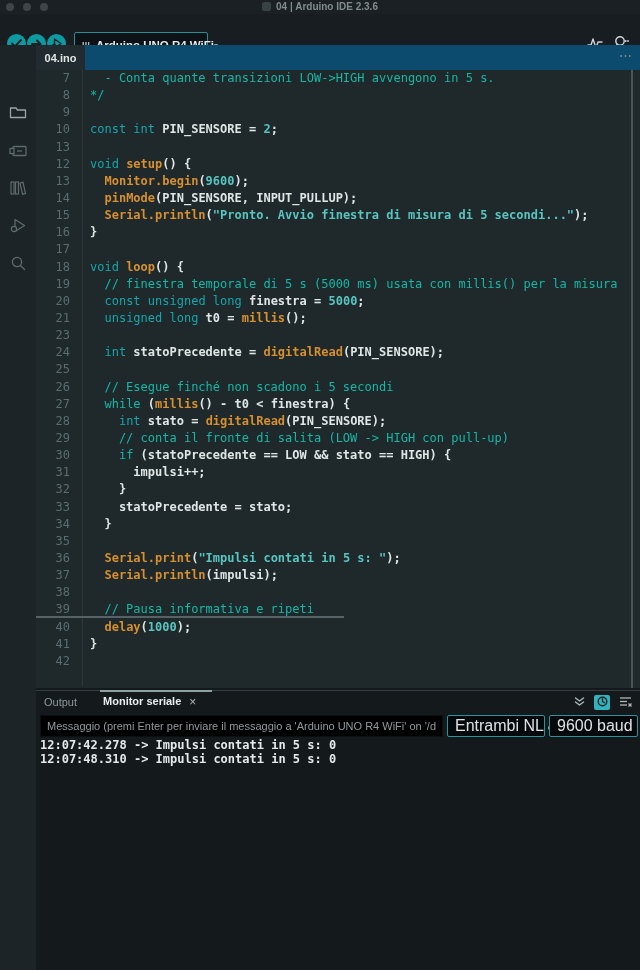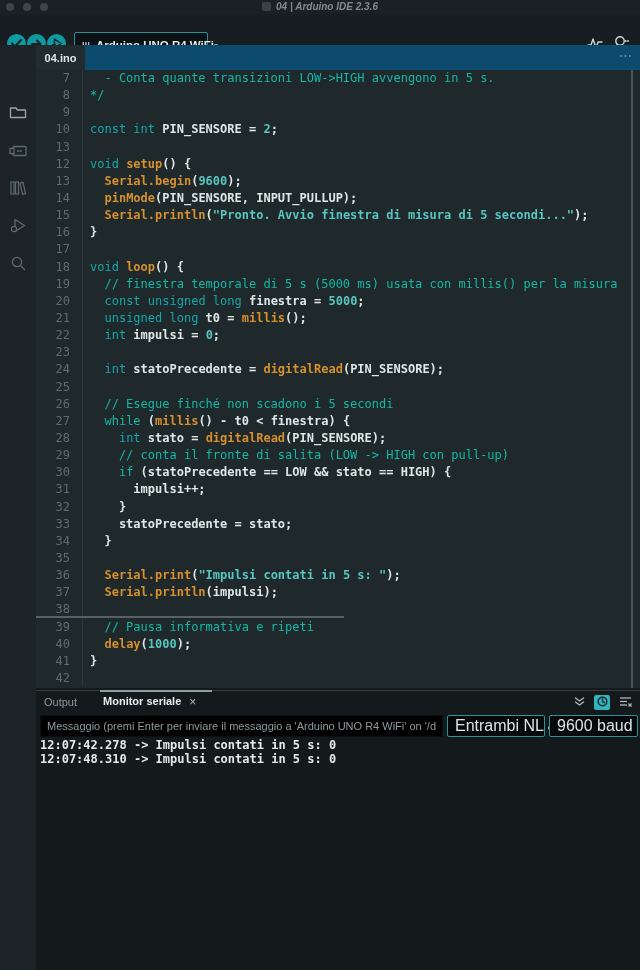--- a/index.html
+++ b/index.html
@@ -6,21 +6,21 @@
   html,body { background:#0e1316; }
   #window {
     position:relative; width:640px; height:970px; overflow:hidden;
     background:#14191c; font-family:"Liberation Sans", sans-serif;
   }
   
   .titlebar { position:absolute; top:0; left:0; right:0; height:14px; background:#1a2023; }
   .tl-dots { position:absolute; left:6px; top:3px; display:flex; gap:9px; }
   .tl-dot { width:8px; height:8px; border-radius:50%; background:#3d4548; }
   .tb-title { position:absolute; left:0; right:0; top:0; height:14px; text-align:center;
-    font-size:10px; line-height:14px; color:#828c8f; font-weight:bold;font-style:italic; }
+    font-size:10px; line-height:14px; color:#828c8f; font-weight:bold; }
   .proxy-icon { display:inline-block; width:9px; height:9px; background:#394245;
     border-radius:2px; margin-right:5px; vertical-align:-1px; }
   
   .toolbar { position:absolute; top:14px; left:0; right:0; height:31px; background:#171d20; }
   .tb-circle { position:absolute; top:20px; width:19px; height:19px; border-radius:50%;
     background:#0e9aa0; display:flex; align-items:center; justify-content:center; }
   .tb-circle svg { display:block; }
   .board-select { position:absolute; left:74px; top:18px; width:134px; height:26px;
     border:1px solid #2b8e92; border-radius:2px; background:#0c1215; display:flex;
     align-items:center; padding:0 7px; cursor:pointer; }
@@ -201,30 +201,29 @@
 
   <div class="editor">
     <div class="gutter-sep"></div>
     <div id="code-lines">
         <div class="cl"><span class="ln">7</span><span class="code"><span class="tk-m">  - Conta quante transizioni LOW-&gt;HIGH avvengono in 5 s.</span></span></div>
         <div class="cl"><span class="ln">8</span><span class="code"><span class="tk-m">*/</span></span></div>
         <div class="cl"><span class="ln">9</span><span class="code"></span></div>
         <div class="cl"><span class="ln">10</span><span class="code"><span class="tk-k">const</span><span class="tk-d"> </span><span class="tk-k">int</span><span class="tk-d"> PIN_SENSORE = </span><span class="tk-n">2</span><span class="tk-d">;</span></span></div>
         <div class="cl"><span class="ln">13</span><span class="code"></span></div>
         <div class="cl"><span class="ln">12</span><span class="code"><span class="tk-k">void</span><span class="tk-d"> </span><span class="tk-f">setup</span><span class="tk-d">() {</span></span></div>
-        <div class="cl"><span class="ln">13</span><span class="code"><span class="tk-d">  </span><span class="tk-f">Serial.begin</span><span class="tk-d">(</span><span class="tk-n">9600</span><span class="tk-d">);</span></span></div>
+        <div class="cl"><span class="ln">13</span><span class="code"><span class="tk-d">  </span><span class="tk-f">Monitor.begin</span><span class="tk-d">(</span><span class="tk-n">9600</span><span class="tk-d">);</span></span></div>
         <div class="cl"><span class="ln">14</span><span class="code"><span class="tk-d">  </span><span class="tk-f">pinMode</span><span class="tk-d">(PIN_SENSORE, INPUT_PULLUP);</span></span></div>
         <div class="cl"><span class="ln">15</span><span class="code"><span class="tk-d">  </span><span class="tk-f">Serial.println</span><span class="tk-d">(</span><span class="tk-s">"Pronto. Avvio finestra di misura di 5 secondi..."</span><span class="tk-d">);</span></span></div>
         <div class="cl"><span class="ln">16</span><span class="code"><span class="tk-d">}</span></span></div>
         <div class="cl"><span class="ln">17</span><span class="code"></span></div>
         <div class="cl"><span class="ln">18</span><span class="code"><span class="tk-k">void</span><span class="tk-d"> </span><span class="tk-f">loop</span><span class="tk-d">() {</span></span></div>
         <div class="cl"><span class="ln">19</span><span class="code"><span class="tk-m">  // finestra temporale di 5 s (5000 ms) usata con millis() per la misura</span></span></div>
         <div class="cl"><span class="ln">20</span><span class="code"><span class="tk-d">  </span><span class="tk-k">const</span><span class="tk-d"> </span><span class="tk-k">unsigned</span><span class="tk-d"> </span><span class="tk-k">long</span><span class="tk-d"> finestra = </span><span class="tk-n">5000</span><span class="tk-d">;</span></span></div>
         <div class="cl"><span class="ln">21</span><span class="code"><span class="tk-d">  </span><span class="tk-k">unsigned</span><span class="tk-d"> </span><span class="tk-k">long</span><span class="tk-d"> t0 = </span><span class="tk-f">millis</span><span class="tk-d">();</span></span></div>
-        <div class="cl"><span class="ln">22</span><span class="code"><span class="tk-d">  </span><span class="tk-k">int</span><span class="tk-d"> impulsi = </span><span class="tk-n">0</span><span class="tk-d">;</span></span></div>
         <div class="cl"><span class="ln">23</span><span class="code"></span></div>
         <div class="cl"><span class="ln">24</span><span class="code"><span class="tk-d">  </span><span class="tk-k">int</span><span class="tk-d"> statoPrecedente = </span><span class="tk-f">digitalRead</span><span class="tk-d">(PIN_SENSORE);</span></span></div>
         <div class="cl"><span class="ln">25</span><span class="code"></span></div>
         <div class="cl"><span class="ln">26</span><span class="code"><span class="tk-m">  // Esegue finché non scadono i 5 secondi</span></span></div>
         <div class="cl"><span class="ln">27</span><span class="code"><span class="tk-d">  </span><span class="tk-c">while</span><span class="tk-d"> (</span><span class="tk-f">millis</span><span class="tk-d">() - t0 &lt; finestra) {</span></span></div>
         <div class="cl"><span class="ln">28</span><span class="code"><span class="tk-d">    </span><span class="tk-k">int</span><span class="tk-d"> stato = </span><span class="tk-f">digitalRead</span><span class="tk-d">(PIN_SENSORE);</span></span></div>
         <div class="cl"><span class="ln">29</span><span class="code"><span class="tk-m">    // conta il fronte di salita (LOW -&gt; HIGH con pull-up)</span></span></div>
         <div class="cl"><span class="ln">30</span><span class="code"><span class="tk-d">    </span><span class="tk-c">if</span><span class="tk-d"> (statoPrecedente == LOW &amp;&amp; stato == HIGH) {</span></span></div>
         <div class="cl"><span class="ln">31</span><span class="code"><span class="tk-d">      impulsi++;</span></span></div>
         <div class="cl"><span class="ln">32</span><span class="code"><span class="tk-d">    }</span></span></div>

